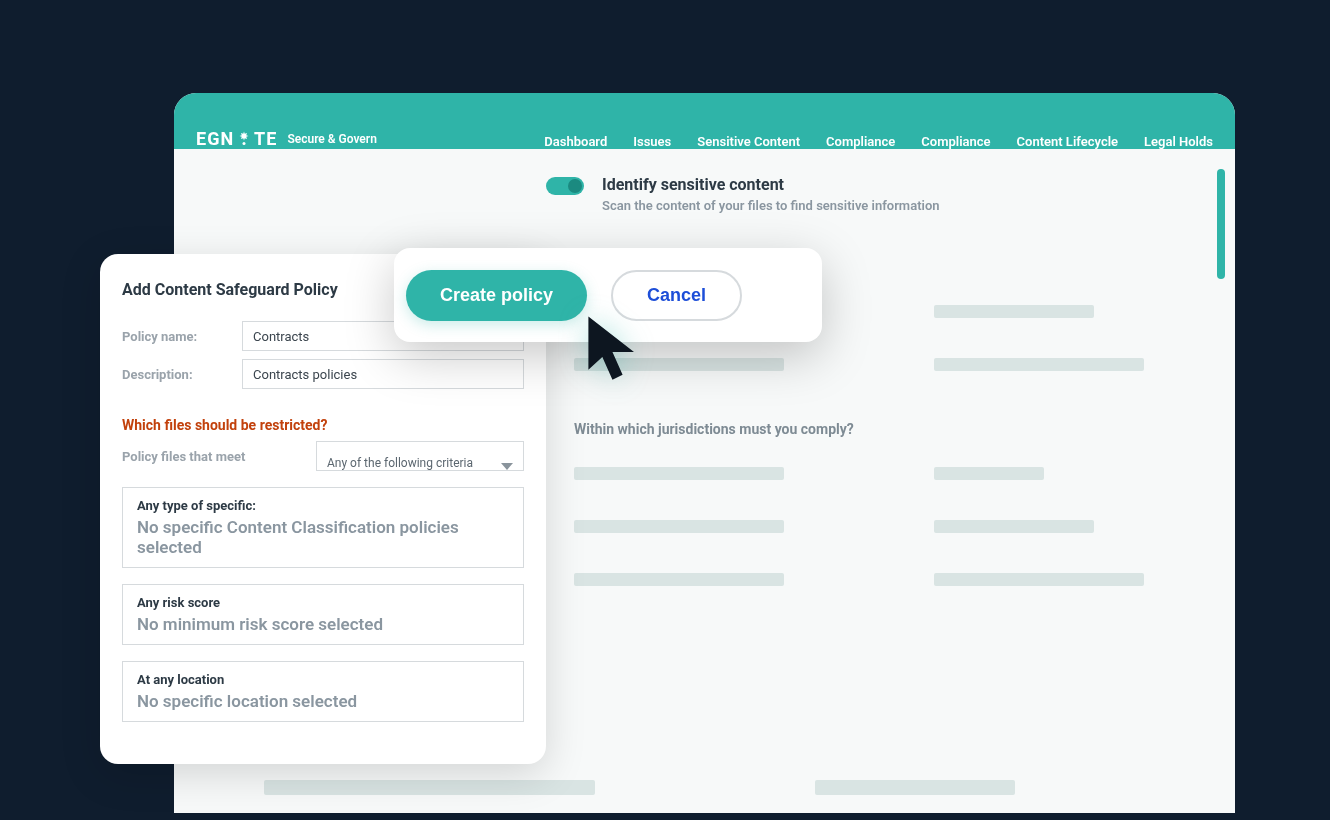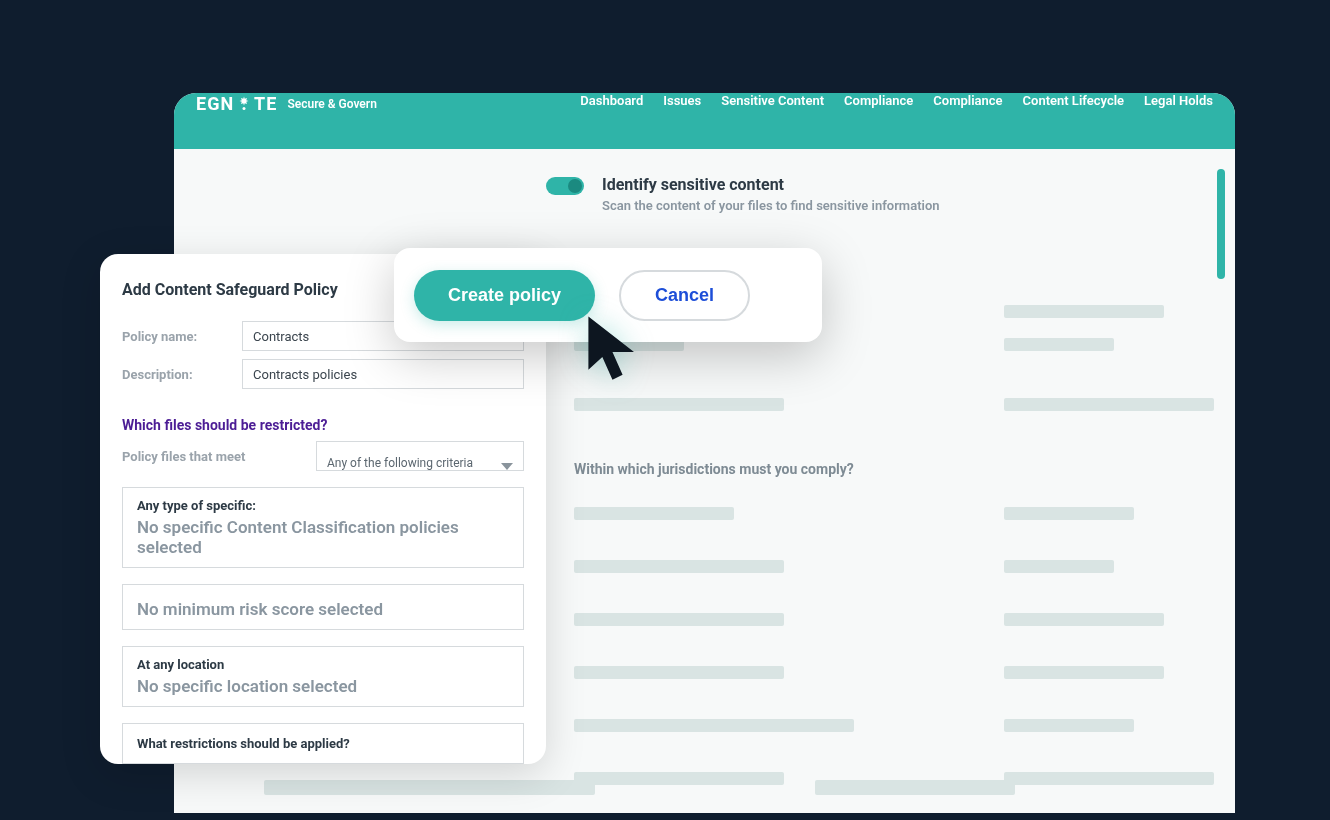--- a/index.html
+++ b/index.html
@@ -14,28 +14,28 @@
     height: 720px;
     background: #f7f9f9;
     border-radius: 22px 22px 0 0;
     overflow: hidden;
   }
 
   .topbar {
     height: 56px;
     background: #2fb4a8;
     display: flex;
-    align-items: flex-start;
+    align-items: flex-end;
     padding: 0 22px;
     color: #fff;
   }
   .brand { display: flex; align-items: center; gap: 10px; }
   .brand-logo { font-weight: 700; letter-spacing: 1px; font-size: 18px; display: flex; align-items: center; }
   .brand-sub { font-size: 12px; font-weight: 600; }
-  .topnav { margin-left: auto; display: flex; gap: 20px; font-size: 13px; font-weight: 600; }
+  .topnav { margin-left: auto; display: flex; gap: 26px; font-size: 13px; font-weight: 600; }
   .topnav span { cursor: pointer; white-space: nowrap; }
 
   .main-area { position: relative; padding: 26px 32px; }
 
   .toggle-row { display: flex; align-items: flex-start; gap: 18px; margin-left: 340px; }
   .toggle {
     position: relative; width: 38px; height: 18px; background: #2fb4a8;
     border-radius: 9px; flex: 0 0 auto; margin-top: 2px;
   }
   .toggle .knob {
@@ -44,21 +44,21 @@
   }
   .toggle-text .title { font-weight: 700; color: #2d3a45; font-size: 16px; }
   .toggle-text .sub { color: #8a96a0; font-size: 13px; font-weight: 600; margin-top: 4px; }
 
   .scroll-hint {
     position: absolute; right: 10px; top: 76px; width: 8px; height: 110px;
     background: #2fb4a8; border-radius: 4px;
   }
 
   .placeholder-area { position: absolute; left: 400px; top: 156px; right: 42px; }
-  .ph-col2 { display: grid; grid-template-columns: 1fr; column-gap: 150px; row-gap: 40px; }
+  .ph-col2 { display: grid; grid-template-columns: 1fr 1fr 1fr 1fr; column-gap: 150px; row-gap: 40px; }
   .ph { background: #d9e4e3; height: 13px; border-radius: 2px; }
   .ph.short1 { width: 160px; }
   .ph.short2 { width: 110px; }
   .ph.med { width: 210px; }
   .ph.medr { width: 210px; }
   .ph.wide { width: 280px; }
   .ph.wider { width: 130px; }
 
   .jurisdictions-label {
     color: #7e8b94; font-size: 14px; font-weight: 700;
@@ -77,42 +77,42 @@
     background: #fff; border-radius: 18px; box-shadow: 0 10px 40px rgba(0,0,0,0.15);
     padding: 26px 22px 22px 22px;
   }
   .popover h2 { font-size: 16px; font-weight: 700; color: #2d3a45; margin-bottom: 22px; }
   .form-row { display: flex; align-items: center; margin-bottom: 8px; }
   .form-row label { width: 120px; color: #9aa3ab; font-size: 13px; font-weight: 700; }
   .form-row input {
     flex: 1; height: 30px; border: 1px solid #d6dadd; padding: 0 10px;
     font-size: 13px; color: #3b454e; font-family: inherit; outline: none;
   }
-  .section-label { font-weight: 700; color: #4c1d95; font-size: 14px; margin-top: 28px; }
+  .section-label { font-weight: 700; color: #c2410c; font-size: 14px; margin-top: 28px; }
   .meet-row { display: flex; align-items: center; gap: 14px; margin-top: 8px; }
   .meet-row .label { color: #9aa3ab; font-size: 13px; font-weight: 700; }
   .dropdown {
     flex: 0 0 208px; height: 30px; border: 1px solid #d6dadd;
     display: flex; align-items: flex-end; padding: 0 10px; font-size: 12px;
     color: #5c6770; justify-content: space-between; margin-left: auto;
   }
   .dropdown .chev { width: 0; height: 0; border-left: 6px solid transparent; border-right: 6px solid transparent; border-top: 7px solid #8a949c; }
 
   .criteria-box {
     border: 1px solid #d6dadd; margin-top: 16px; padding: 10px 14px;
   }
   .criteria-box .ct { font-size: 13px; font-weight: 700; color: #2d3a45; }
   .criteria-box .cs { font-size: 17px; color: #8a96a0; margin-top: 4px; font-weight: 600; }
   .criteria-box.single { padding: 12px 14px; }
 
   
   .action-pop {
     position: absolute; left: 394px; top: 248px; width: 428px; height: 94px;
     background: #fff; border-radius: 16px; box-shadow: 0 14px 50px rgba(0,0,0,0.22);
-    display: flex; align-items: center; gap: 24px; padding: 0 20px;
+    display: flex; align-items: center; gap: 24px; padding: 0 12px;
   }
   .btn-primary {
     background: #2fb4a8; color: #fff; border: none; border-radius: 28px;
     font-weight: 700; font-size: 18px; padding: 15px 34px; cursor: pointer;
     box-shadow: 0 4px 14px rgba(47,180,168,0.25);
   }
   .btn-secondary {
     background: #fff; color: #1d4ed8; border: 2px solid #d6dadd; border-radius: 28px;
     font-weight: 700; font-size: 18px; padding: 13px 34px; cursor: pointer;
   }
@@ -211,28 +211,26 @@
       <span>Any of the following criteria</span>
       <span class="chev"></span>
     </div>
   </div>
 
   <div class="criteria-box">
     <div class="ct">Any type of specific:</div>
     <div class="cs">No specific Content Classification policies selected</div>
   </div>
   <div class="criteria-box">
+    <div class="ct">Any risk score</div>
     <div class="cs">No minimum risk score selected</div>
   </div>
   <div class="criteria-box">
     <div class="ct">At any location</div>
     <div class="cs">No specific location selected</div>
-  </div>
-  <div class="criteria-box single">
-    <div class="ct">What restrictions should be applied?</div>
   </div>
 </div>
 
 <div class="action-pop">
   <button class="btn-primary">Create policy</button>
   <button class="btn-secondary">Cancel</button>
 </div>
 
 <svg class="cursor-icon" viewBox="0 0 50 60">
   <path d="M4 2 L4 44 L15 34 L23 52 L31 48 L23 30 L40 30 Z" fill="#0d1620"></path>

